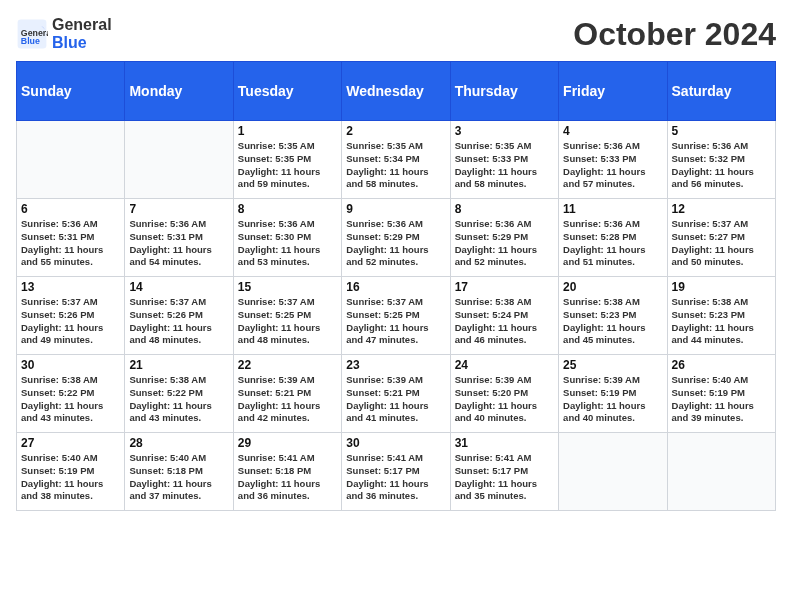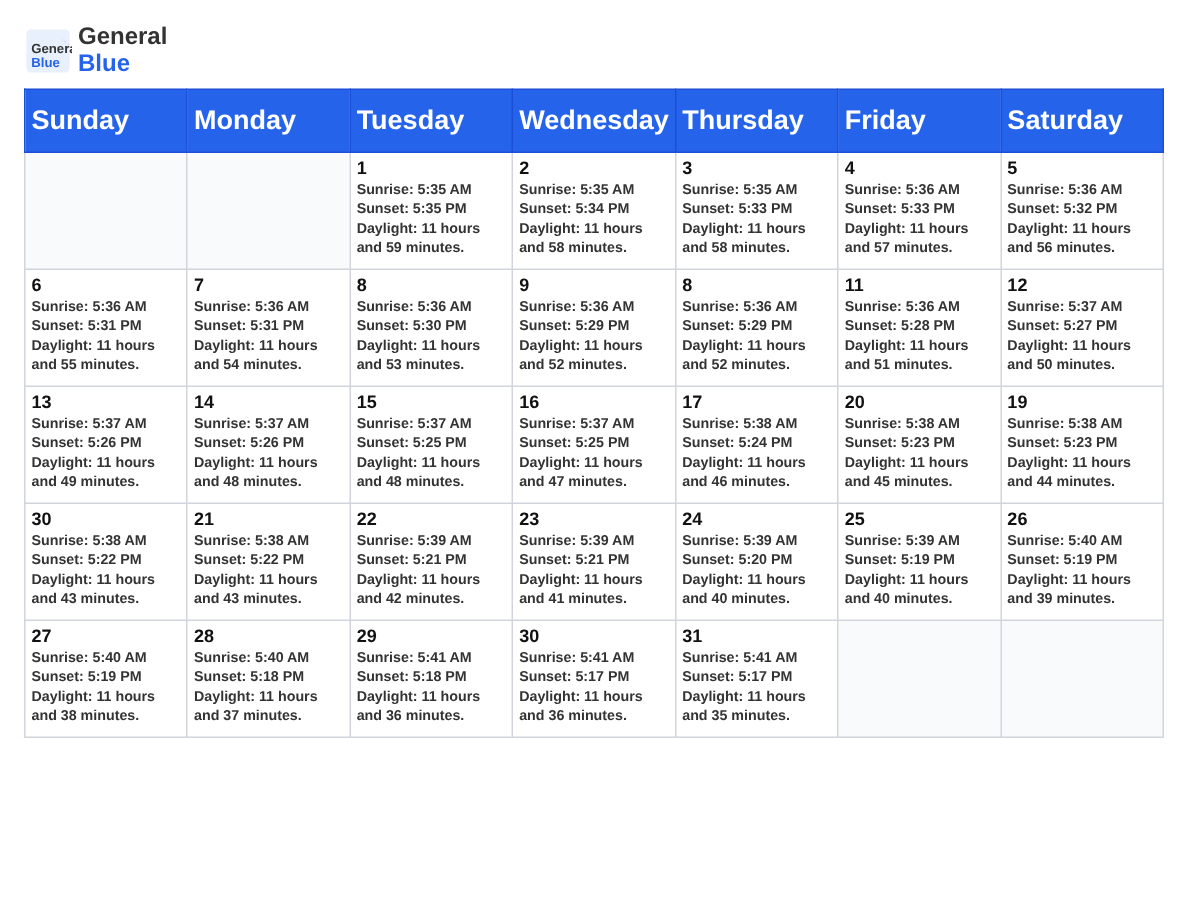--- a/index.html
+++ b/index.html
@@ -39,23 +39,23 @@
       margin-top: 2px;
     }
     .calendar {
       width: 100%;
       border-collapse: collapse;
       font-size: 10.5px;
     }
     .calendar th {
       background-color: #2563eb;
       color: #fff;
-      padding: 10px 4px;
+      padding: 21px 4px;
       text-align: left;
-      font-size: 18px;
+      font-size: 14px;
       font-weight: bold;
       border: 1px solid #1d4ed8;
     }
     .calendar td {
       border: 1px solid #d1d5db;
       vertical-align: top;
       padding: 3px 4px;
       width: calc(100% / 7);
       height: 78px;
       background: #fff;
@@ -96,20 +96,21 @@
       <polygon points="32,10 38,16 34,12" fill="#1d4ed8"></polygon>
     </svg>
     <div>
       <div style="font-size:16px;font-weight:bold;color:#333;line-height:1.1;">
         <span style="color:#333;">General</span>
       </div>
       <div style="font-size:16px;font-weight:bold;color:#2563eb;line-height:1.1;">Blue</div>
     </div>
   </div>
   <div class="title-block">
+    <div class="month-title">October 2024</div>
   </div>
 </div>
 
 <table class="calendar">
   <thead>
     <tr>
     <th>Sunday</th>
         <th>Monday</th>
         <th>Tuesday</th>
         <th>Wednesday</th>

